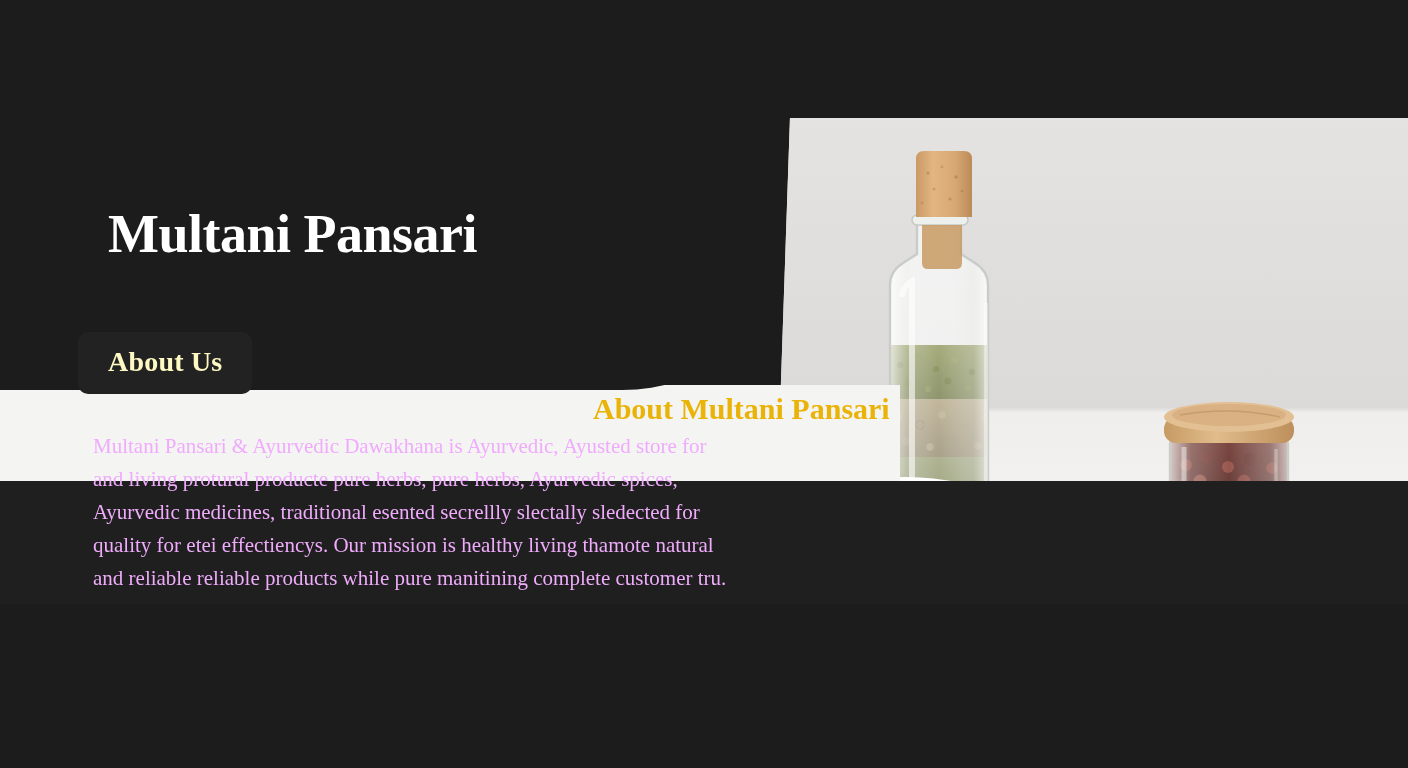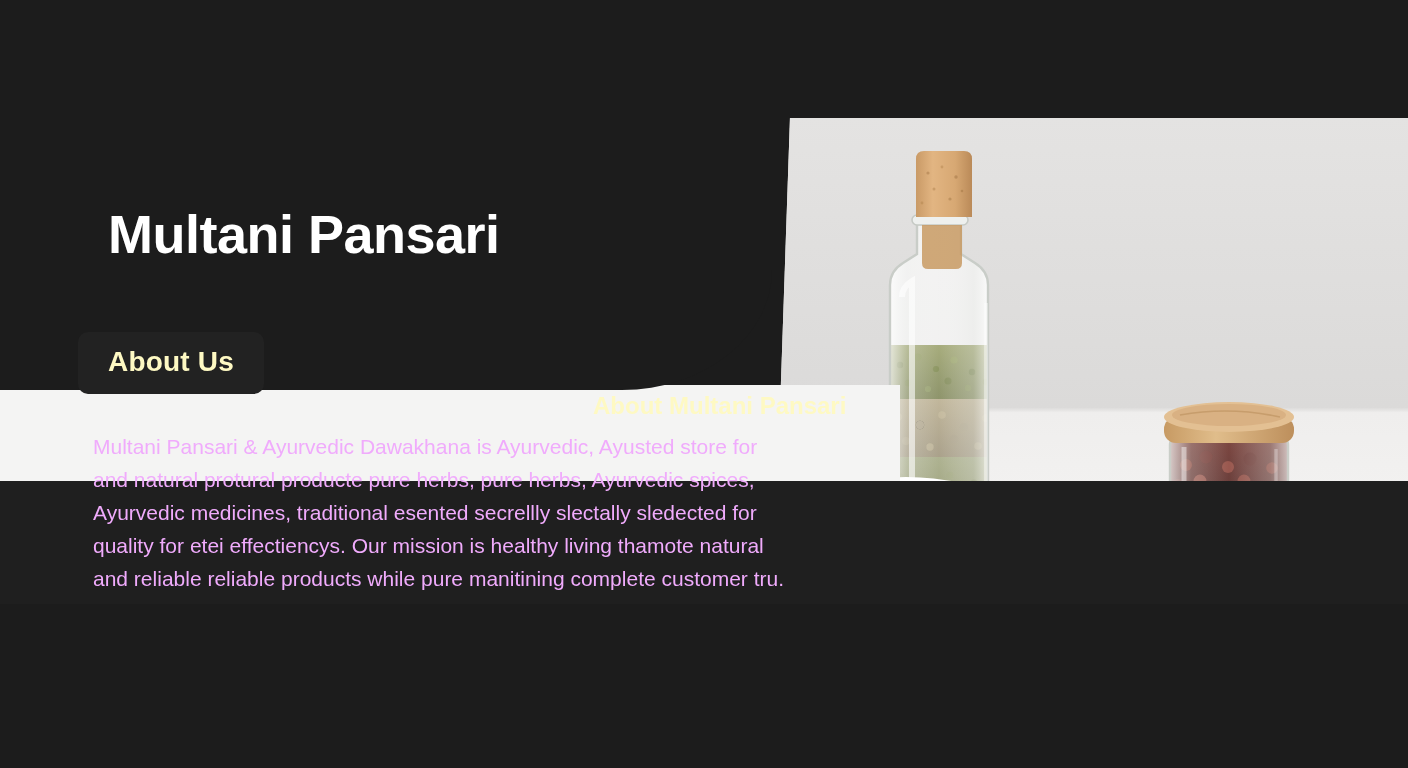--- a/index.html
+++ b/index.html
@@ -9,20 +9,21 @@
     overflow:hidden;
     background:#1c1c1c;
     font-family:"Liberation Sans", sans-serif;
   }
 
   .banner {
     position:relative;
     width:1408px; height:604px;
     background:#1c1c1c;
     overflow:hidden;
+    font-family:Liberation Serif, serif;
   }
 
   
   .photo {
     position:absolute;
     left:772px; top:117px;
     width:636px; height:528px;
     overflow:hidden;
     background:linear-gradient(180deg,#e2e2e1 0%,#dcdcdb 52%,#f0efee 53%,#f7f6f5 100%);
     clip-path:polygon(18px 0, 100% 0, 100% 100%, 0 100%);
@@ -90,23 +91,23 @@
     font-weight:bold;
     letter-spacing:0.2px;
     white-space:nowrap;
     z-index:6;
   }
 
   
   .section-heading {
     position:absolute;
     left:593px; top:392px;
-    font-size:24px;
+    font-size:30px;
     font-weight:bold;
-    color:#fef9c3;
+    color:#eab308;
     white-space:nowrap;
     z-index:5;
   }
 
   
   .body-copy {
     position:absolute;
     left:93px; top:430px;
     width:830px;
     font-size:21px;
@@ -430,19 +431,19 @@
   <div class="dark-bottom"></div>
 
   <div class="brand-title">Multani Pansari</div>
 
   <div class="about-badge">About Us</div>
 
   <div class="section-heading">About Multani Pansari</div>
 
   <div class="body-copy">
     <span class="line">Multani Pansari &amp; Ayurvedic Dawakhana is Ayurvedic, Ayusted store for</span>
-    <span class="line">and natural protural producte pure herbs, pure herbs, Ayurvedic spices,</span>
+    <span class="line">and living protural producte pure herbs, pure herbs, Ayurvedic spices,</span>
     <span class="line">Ayurvedic medicines,  traditional esented secrellly slectally sledected for</span>
     <span class="line">quality for etei effectiencys. Our mission is healthy living thamote natural</span>
     <span class="line">and reliable reliable products while pure manitining complete customer tru.</span>
   </div>
 
 </div>
 
 </body></html>

